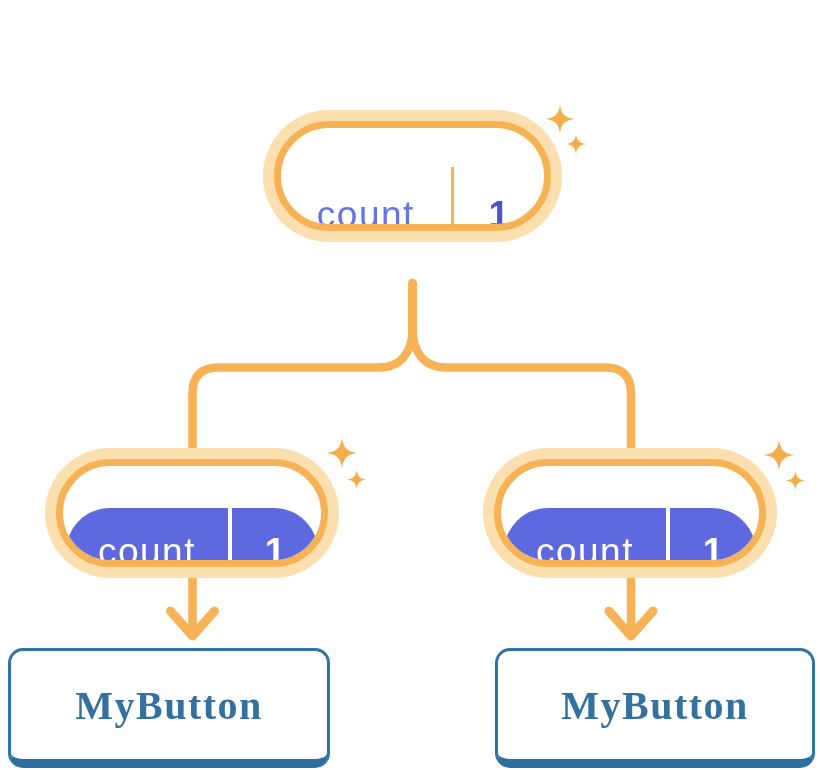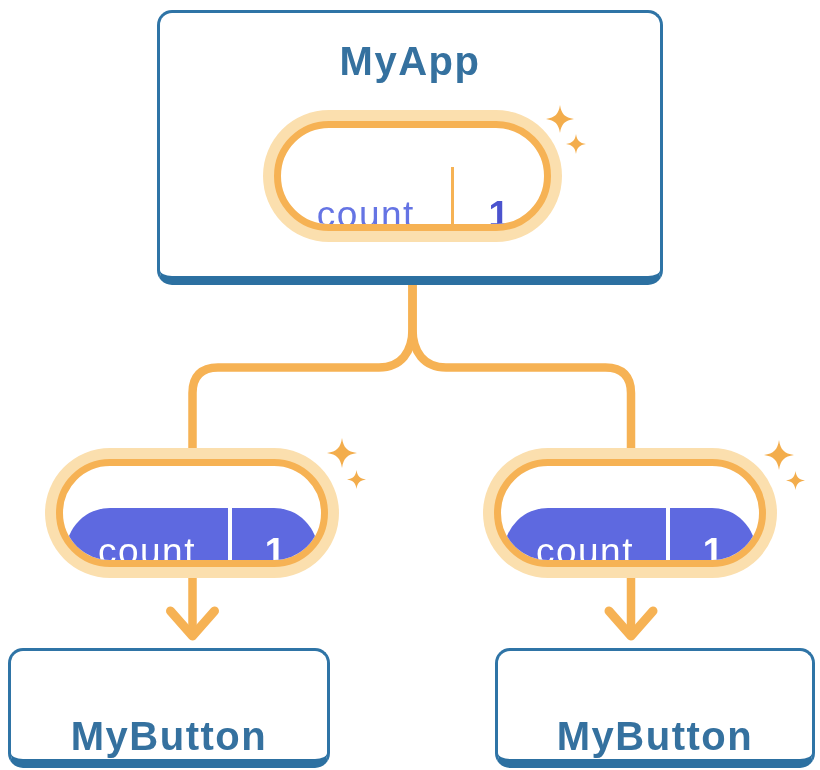--- a/index.html
+++ b/index.html
@@ -9,21 +9,21 @@
   
   .connectors{position:absolute;left:0;top:0;z-index:1;}
 
   
   .card{
     position:absolute;background:#ffffff;box-sizing:border-box;
     border:3px solid var(--card_border);border-bottom:9px solid var(--card_shadow);
     border-radius:15px;display:flex;justify-content:center;z-index:2;
   }
   .card-myapp{left:157px;top:10px;width:506px;height:275px;align-items:flex-start;padding-top:26px;}
-  .card-mybutton{align-items:flex-end;}
+  .card-mybutton{align-items:center;font-family:Liberation Serif, serif;}
   .card-mybutton.left{left:8px;top:648px;width:322px;height:120px;}
   .card-mybutton.right{left:495px;top:648px;width:320px;height:120px;}
   .card-title{font-size:40px;font-weight:600;color:var(--heading);letter-spacing:1.5px;}
 
   
   .pill{position:absolute;background:var(--pill_pale);border-radius:999px;padding:11px;box-sizing:border-box;z-index:3;}
   .pill-ring{height:100%;box-sizing:border-box;border:7px solid var(--pill_orange);border-radius:999px;background:#ffffff;display:flex;overflow:hidden;}
   .pill-core{display:flex;width:100%;height:100%;margin-top:39px;}
   .seg{display:flex;align-items:center;justify-content:center;box-sizing:border-box;}
   .seg-label{flex:1.88;}
@@ -50,23 +50,20 @@
 
 <div class="canvas">
 
   <svg class="connectors" width="820" height="770" viewBox="0 0 820 770">
     <path d="M412.5 283 L412.5 329 C412.5 352 401 367.5 379 367.5 L218 367.5 C201 367.5 192.5 376.5 192.5 393 L192.5 634" fill="none" stroke-width="8.5" stroke-linecap="round" stroke="#f6b254"></path>
     <path d="M412.5 283 L412.5 329 C412.5 352 424 367.5 446 367.5 L605.5 367.5 C622.5 367.5 631 376.5 631 393 L631 634" fill="none" stroke-width="8.5" stroke-linecap="round" stroke="#f6b254"></path>
     <path d="M170.5 611 L192.5 636 L214.5 611" fill="none" stroke-width="9" stroke-linecap="round" stroke-linejoin="round" stroke="#f6b254"></path>
     <path d="M609 611 L631 636 L653 611" fill="none" stroke-width="9" stroke-linecap="round" stroke-linejoin="round" stroke="#f6b254"></path>
   </svg>
 
-  <div class="card card-myapp">
-    <span class="card-title">MyApp</span>
-  </div>
 
   <div class="pill pill-top">
     <div class="pill-ring">
       <div class="pill-core">
         <div class="seg seg-label">count</div>
         <div class="seg seg-value">1</div>
       </div>
     </div>
   </div>
   <svg class="sparkle" style="left:546px;top:104px;" width="28" height="30" viewBox="0 0 40 40">

